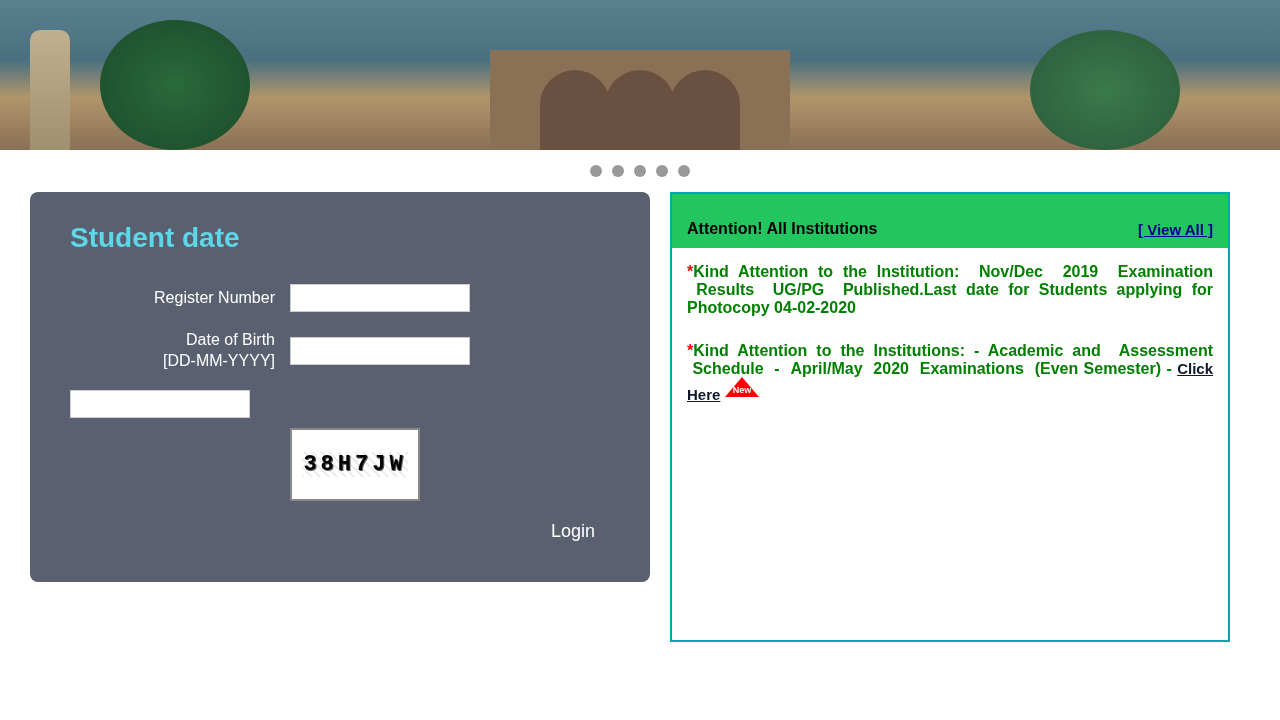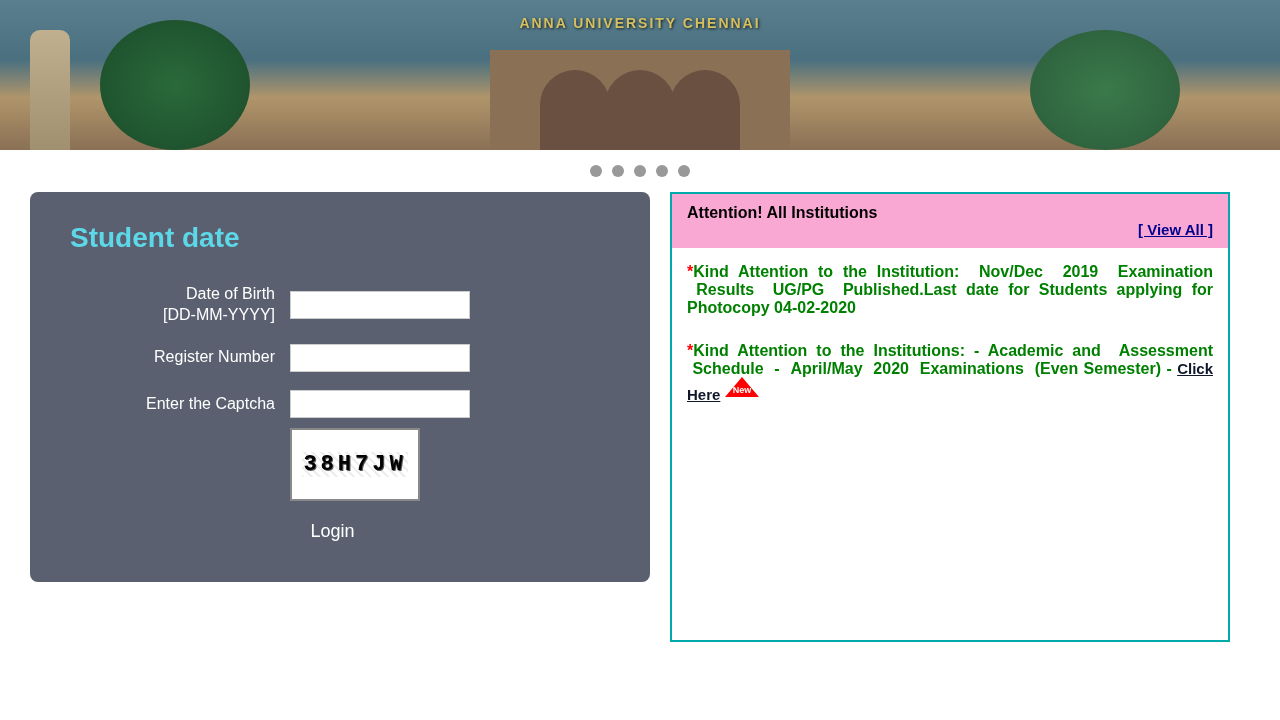--- a/index.html
+++ b/index.html
@@ -120,21 +120,21 @@
         45deg,
         rgba(0,0,0,0.05),
         rgba(0,0,0,0.05) 2px,
         transparent 2px,
         transparent 8px
       );
     }
 
     .login-btn-row {
       display: flex;
-      justify-content: center;
+      justify-content: flex-end;
       padding-right: 15px;
     }
 
     .login-btn {
       background: none;
       border: none;
       color: #fff;
       font-size: 18px;
       cursor: pointer;
       font-weight: normal;
@@ -142,24 +142,24 @@
 
     
     .attention-panel {
       border: 2px solid #00aaaa;
       width: 560px;
       min-height: 450px;
       background: #fff;
     }
 
     .attention-header {
-      background: #f9a8d4;
+      background: #22c55e;
       padding: 10px 15px;
       display: flex;
-      align-items: flex-start;
+      align-items: flex-end;
       justify-content: space-between;
     }
 
     .attention-header-text {
       color: #000;
       font-size: 16px;
       font-weight: bold;
     }
 
     .view-all-link {
@@ -282,51 +282,49 @@
 
 <div class="building-scene">
   <div class="statue-left"></div>
   <div class="tree-left"></div>
   <div class="tree-right"></div>
   <div class="building-center">
     <div class="arch arch-left"></div>
     <div class="arch arch-center"></div>
     <div class="arch arch-right"></div>
   </div>
-  <div class="banner-letters">ANNA UNIVERSITY CHENNAI</div>
 </div>
 
 <div class="slider-dots">
   <span class="dot" style="background:#999;"></span>
   <span class="dot" style="background:#999;"></span>
   <span class="dot" style="background:#999;"></span>
   <span class="dot" style="background:#999;"></span>
   <span class="dot" style="background:#999;"></span>
 </div>
 
 <div class="main-content">
 
   <div class="login-box">
     <div class="login-title">Student date</div>
+
+    <div class="form-row">
+      <label class="form-label">Register Number</label>
+      <input type="text" class="form-input" placeholder="" style="">
+    </div>
 
     <div class="form-row">
       <label class="form-label">
         <span>Date of Birth</span><br>
         <span>[DD-MM-YYYY]</span>
       </label>
       <input type="text" class="form-input" placeholder="" style="">
     </div>
 
-    <div class="form-row">
-      <label class="form-label">Register Number</label>
-      <input type="text" class="form-input" placeholder="" style="">
-    </div>
-
     <div class="captcha-row">
-      <label class="captcha-label">Enter the Captcha</label>
       <input type="text" class="captcha-input" placeholder="" style="">
     </div>
 
     <div class="captcha-image-row">
       <div class="captcha-image">
         <span class="captcha-noise" style="display:block; background: repeating-linear-gradient(45deg, rgba(0,0,0,0.07) 0px, rgba(0,0,0,0.07) 2px, transparent 2px, transparent 6px);">
           <span style="font-size:22px; font-weight:900; font-family:'Courier New',monospace; letter-spacing:4px; color:#000; text-shadow: 1px 1px 0 #555;">38H7JW</span>
         </span>
       </div>
     </div>

